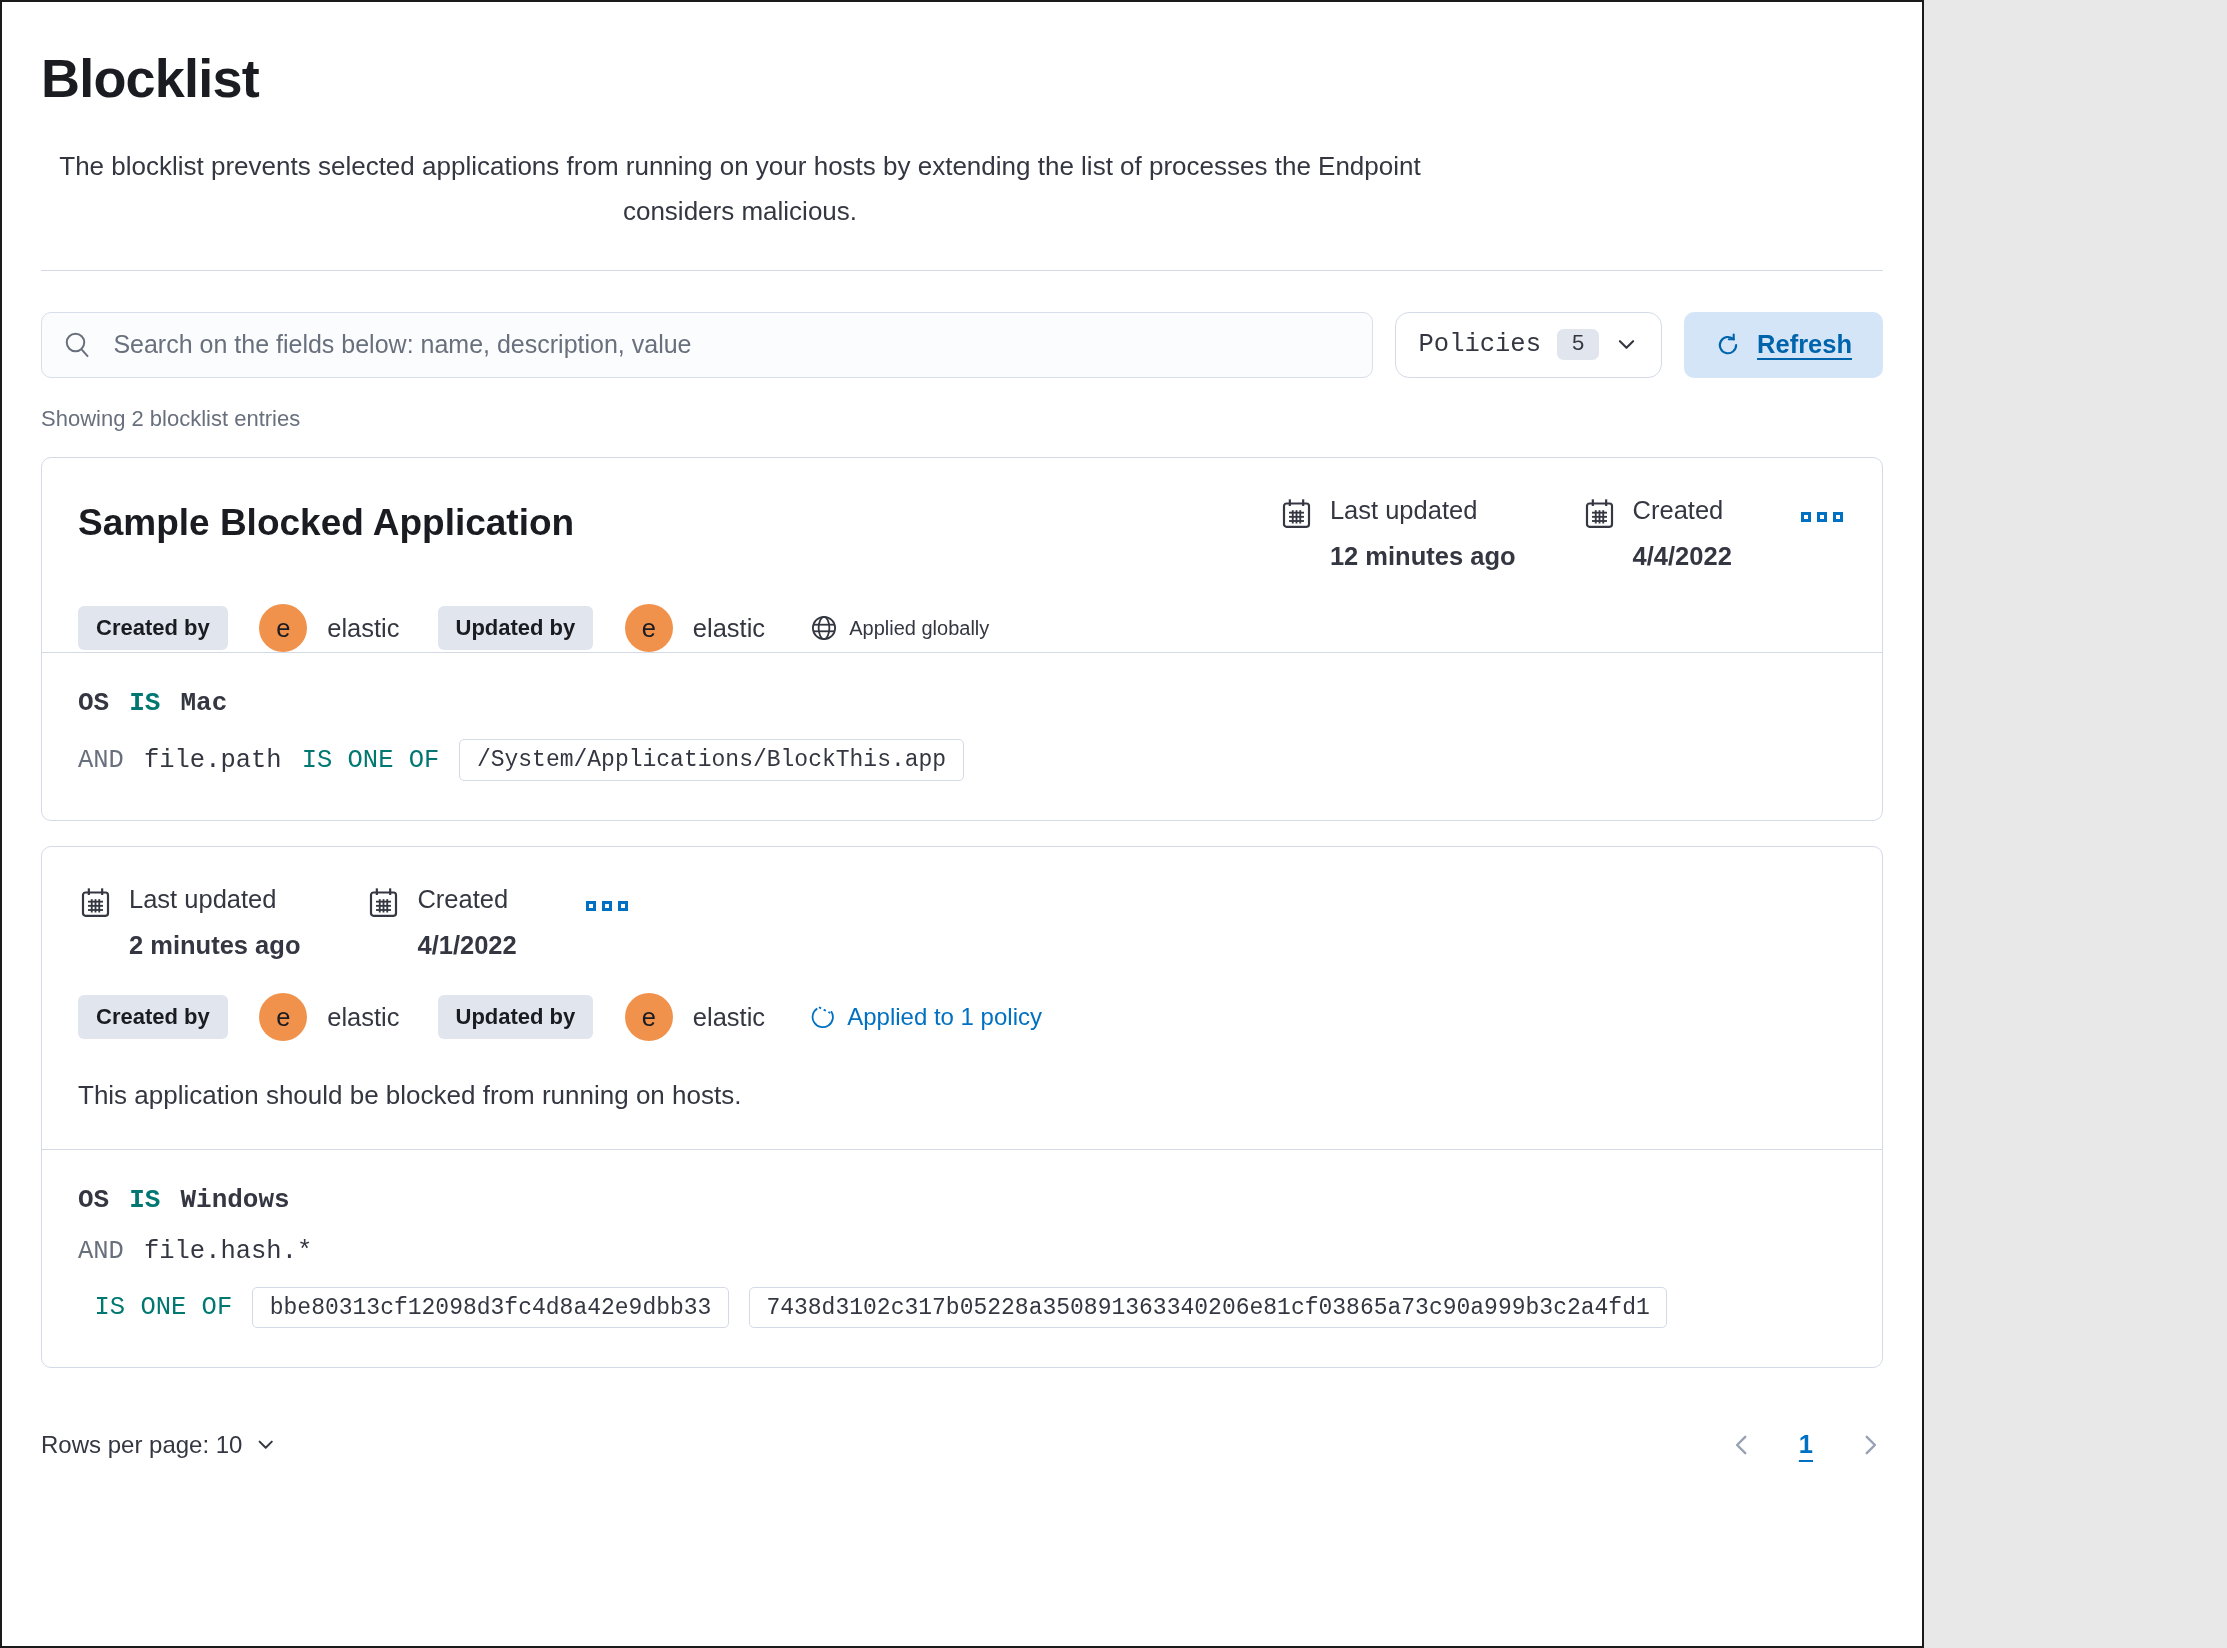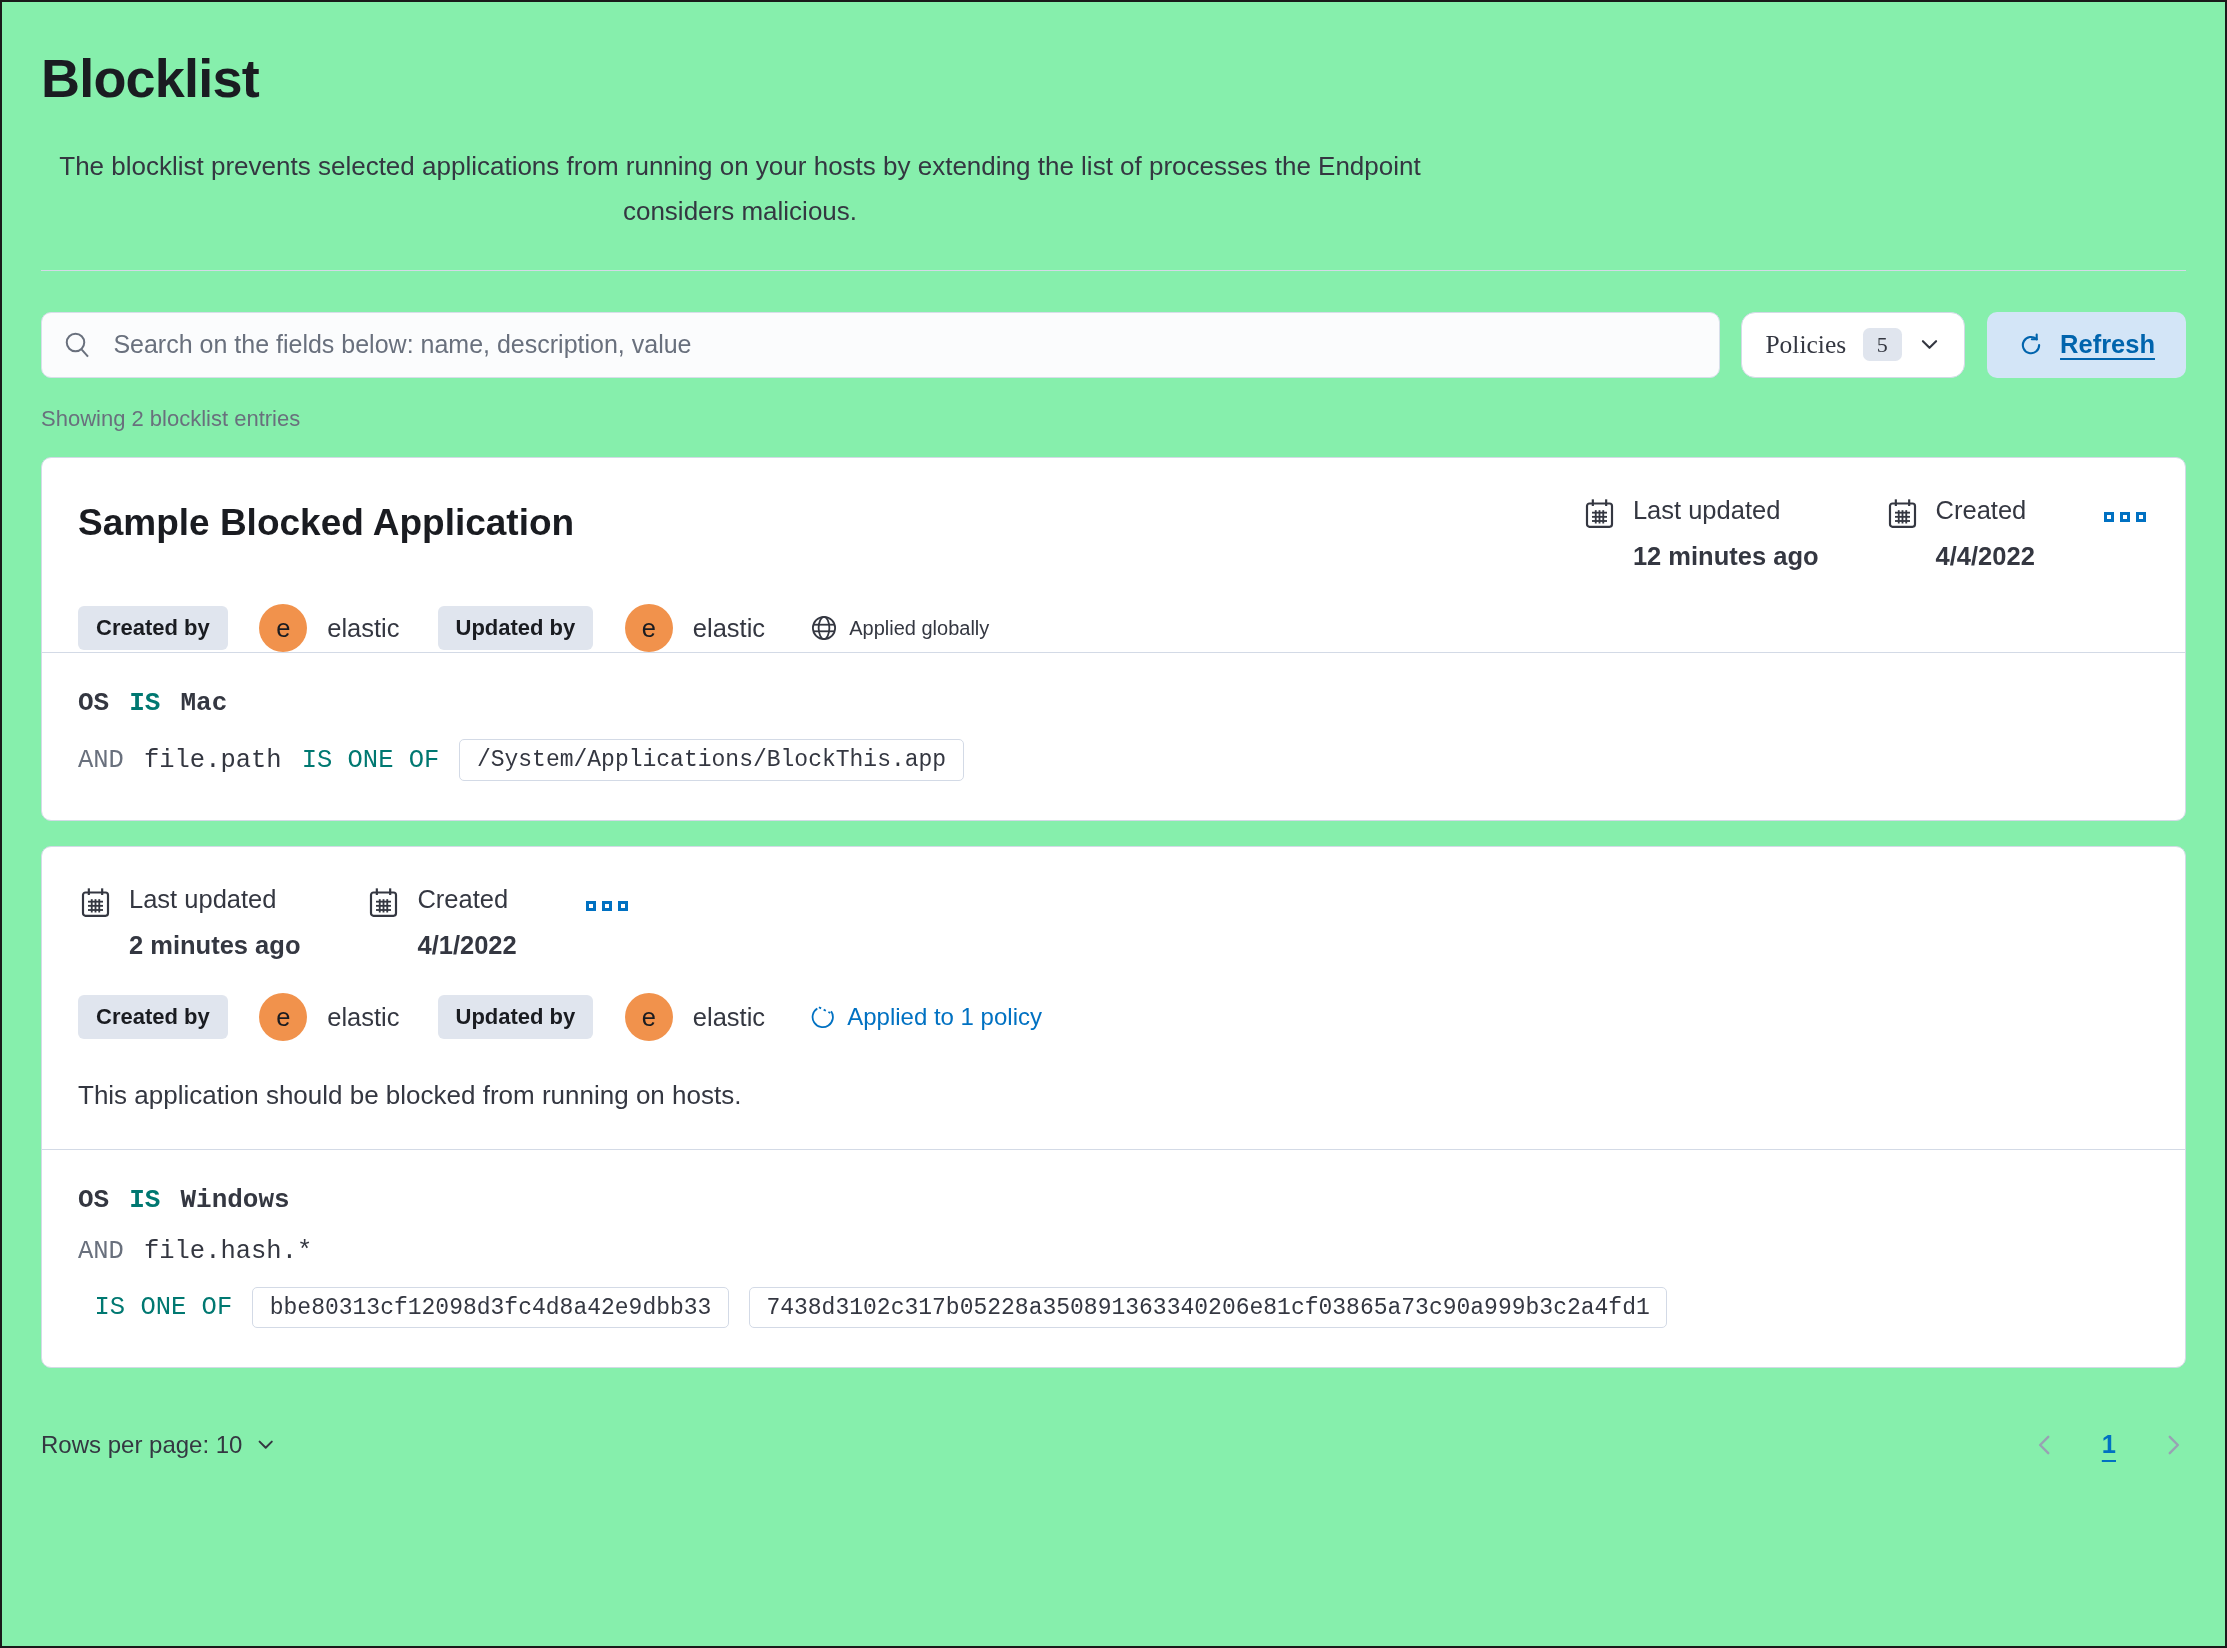--- a/index.html
+++ b/index.html
@@ -1,20 +1,20 @@
 <!DOCTYPE html>
 <html style="font-size:13px"><head>
 <meta charset="utf-8">
 <style>
   * { box-sizing: border-box; }
   html, body { margin: 0; padding: 0; background: #e8e8e8; }
   body { font-family: "Liberation Sans", sans-serif; color: #343741; }
 
   .frame {
-    width: 2227px; height: 1648px; background: #86efac;
+    width: 1924px; height: 1648px; background: #ffffff;
     border: 2.5px solid #1a1a1a; overflow: hidden; position: relative;
   }
   .page { padding: 38px 39px 0 39px; }
 
   
   .header-row { display: flex; justify-content: space-between; align-items: flex-start; }
   .page-title { font-size: 54px; font-weight: 700; letter-spacing: -0.8px; color: #1a1c21; margin: 6.6px 0 0 0; }
   .btn-primary {
     display: inline-flex; align-items: center; gap: 15px; height: 67px;
     background: #0071c2; color: #fff; border: none; border-radius: 10px;
@@ -32,21 +32,21 @@
   }
   .search-box input {
     flex: 1; border: none; outline: none; background: transparent;
     font-size: 25px; color: #343741; font-family: "Liberation Sans", sans-serif;
   }
   .search-box input::placeholder { color: #69707d; }
   .btn-policies {
     display: inline-flex; align-items: center; gap: 16.5px; height: 66px;
     background: #fff; border: 1.6px solid #d3dae6; border-radius: 14px;
     padding: 4px 23px; font-size: 25.5px; color: #343741; cursor: pointer;
-    font-family: Liberation Serif, serif;
+    font-family: Liberation Mono, monospace;
   }
   .count-badge {
     background: #e0e5ee; border-radius: 6.6px; padding: 3.3px 14px;
     font-size: 22px; color: #343741;
   }
   .btn-refresh {
     display: inline-flex; align-items: center; gap: 16.5px; height: 66px;
     background: #d3e5f7; border: none; border-radius: 10px; padding: 0 31px;
     font-size: 25.5px; font-weight: 600; color: #0064ad; cursor: pointer;
     font-family: "Liberation Sans", sans-serif;

